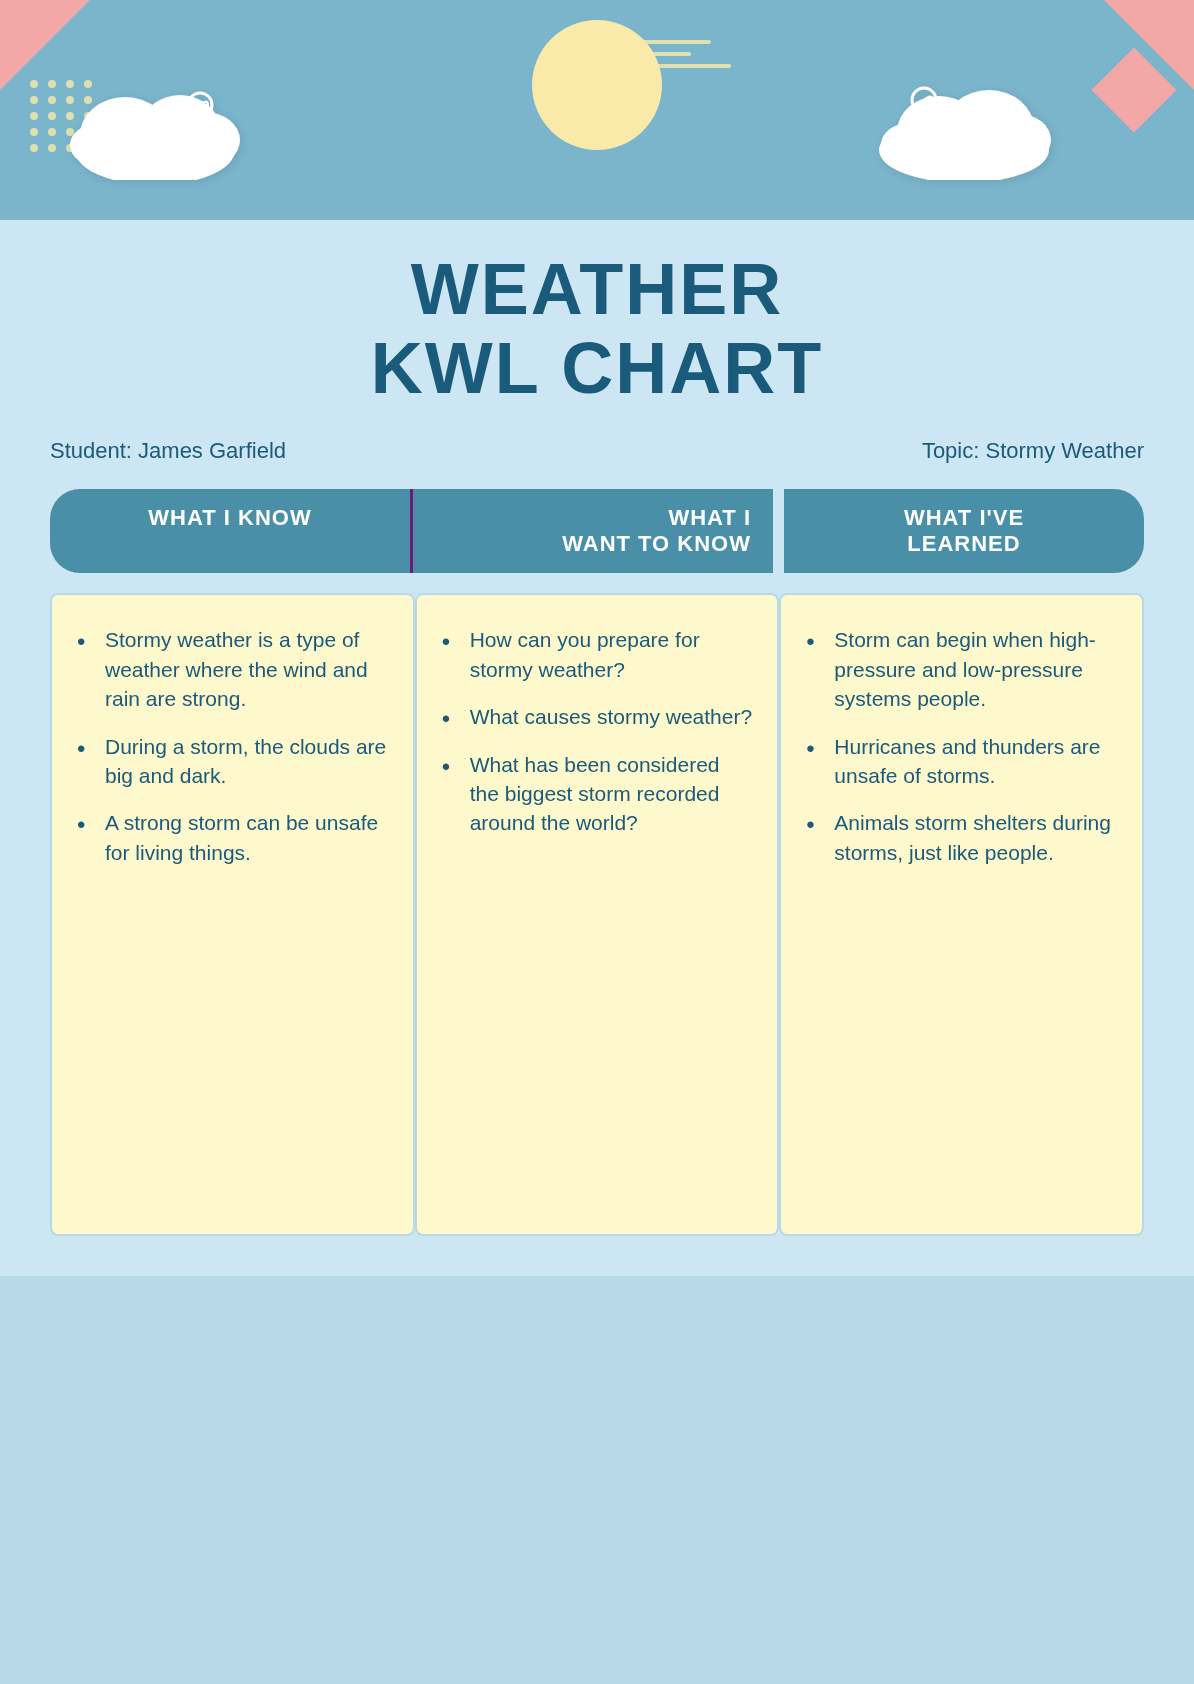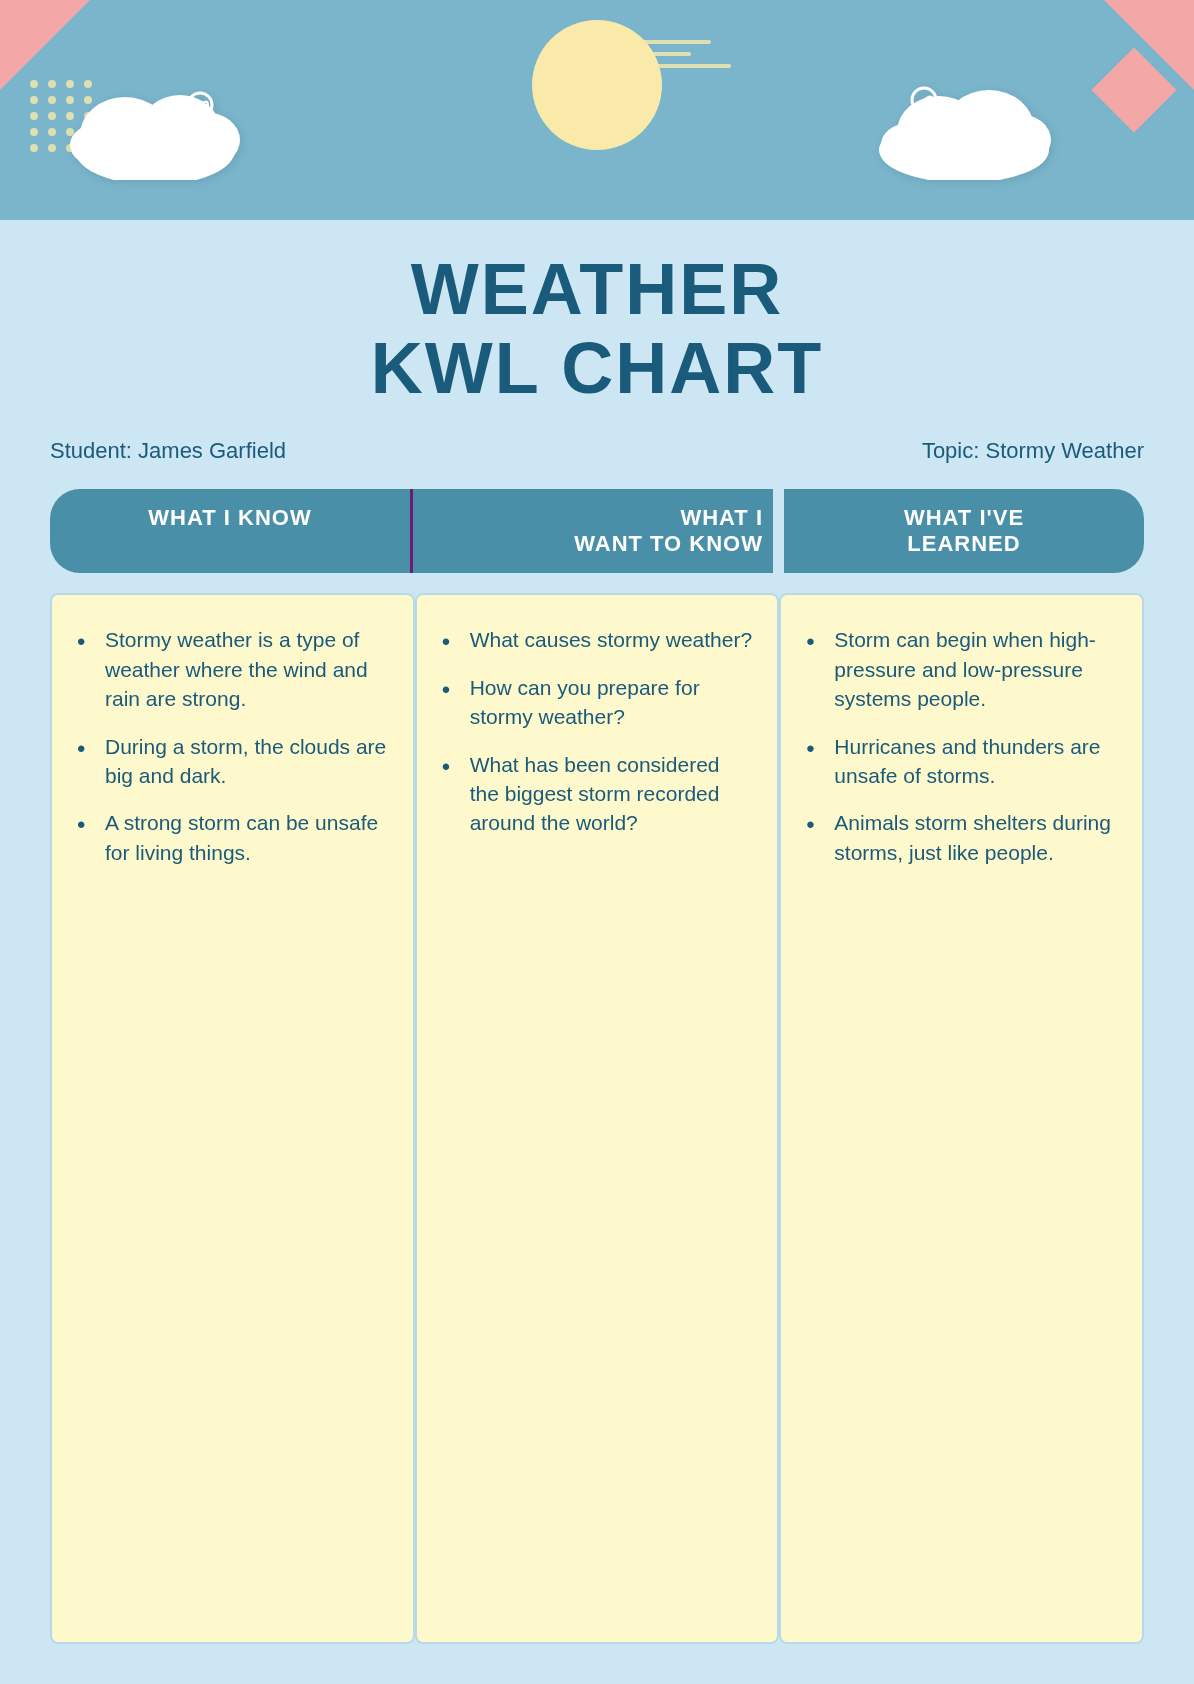--- a/index.html
+++ b/index.html
@@ -7,21 +7,21 @@
     body {
       width: 1194px;
       height: 1684px;
       overflow: hidden;
       font-family: 'Arial', sans-serif;
       background: #b8d9e8;
     }
 
     .page {
       width: 1194px;
-      height: 1684px;
+      height: 1276px;
       background: #0c4a6e;
       display: flex;
       flex-direction: column;
     }
 
     
     .header-sky {
       width: 100%;
       height: 220px;
       background: #7ab5cc;
@@ -160,21 +160,21 @@
       margin-bottom: 20px;
     }
 
     .col-header {
       flex: 1;
       background: #4a8fa8;
       color: white;
       font-weight: 800;
       font-size: 22px;
       text-align: center;
-      padding: 16px 10px;
+      padding: 16px 22px;
       text-transform: uppercase;
       letter-spacing: 1px;
     }
 
     .col-header:first-child {
       border-radius: 30px 0 0 30px;
     }
     .col-header:last-child {
       border-radius: 0 30px 30px 0;
       margin-left: 8px;
@@ -325,22 +325,22 @@
       <div class="kwl-col">
         <ul>
           <li>Stormy weather is a type of weather where the wind and rain are strong.</li>
           <li>During a storm, the clouds are big and dark.</li>
           <li>A strong storm can be unsafe for living things.</li>
         </ul>
       </div>
 
       <div class="kwl-col">
         <ul>
+          <li>How can you prepare for stormy weather?</li>
           <li>What causes stormy weather?</li>
-          <li>How can you prepare for stormy weather?</li>
           <li>What has been considered the biggest storm recorded around the world?</li>
         </ul>
       </div>
 
       <div class="kwl-col">
         <ul>
           <li>Storm can begin when high-pressure and low-pressure systems people.</li>
           <li>Hurricanes and thunders are unsafe of storms.</li>
           <li>Animals storm shelters during storms, just like people.</li>
         </ul>

